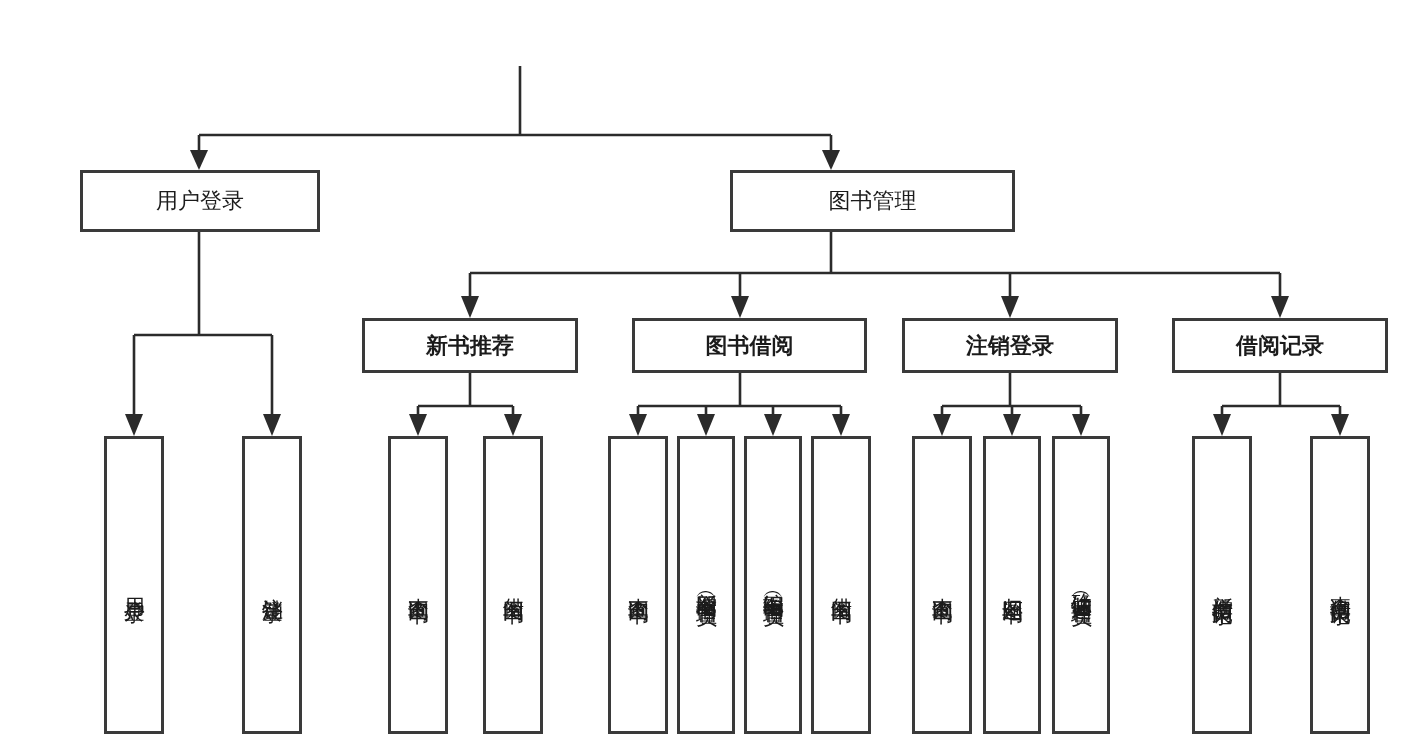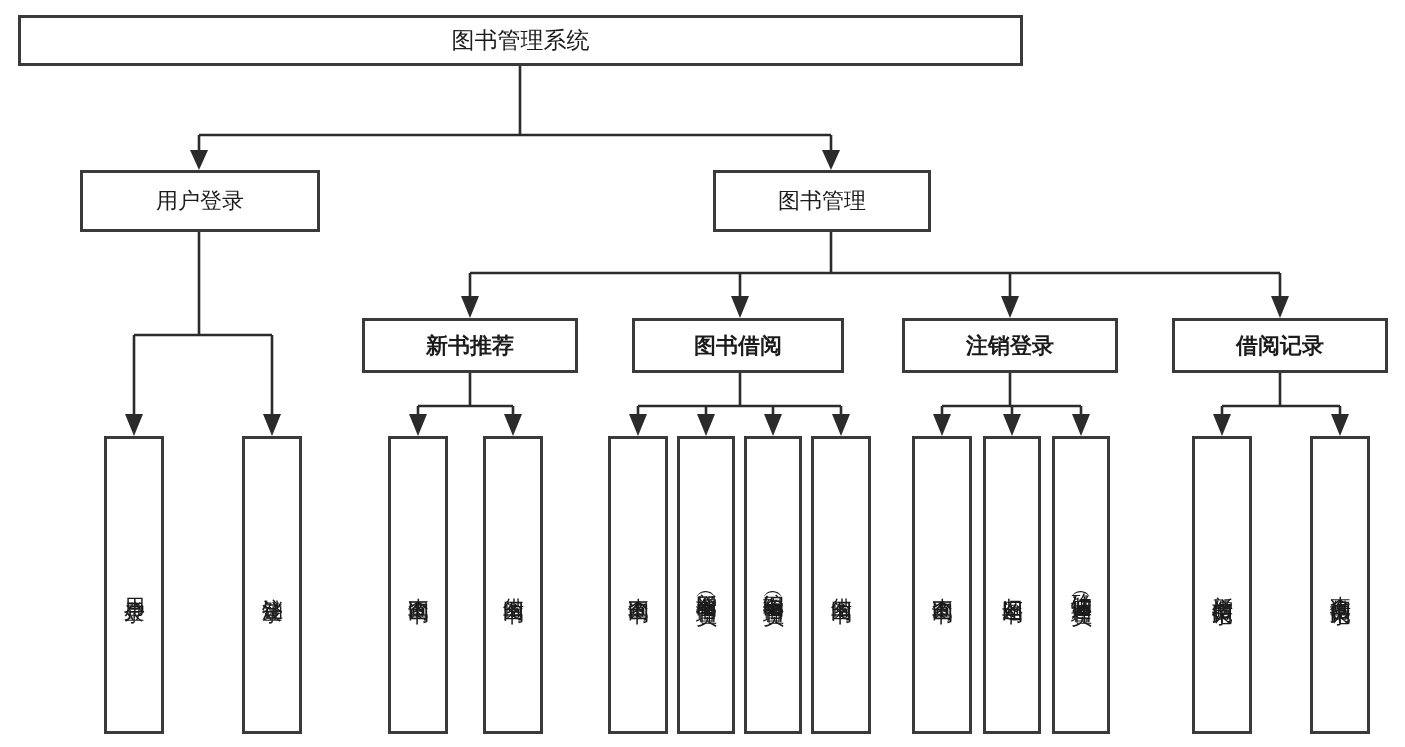--- a/index.html
+++ b/index.html
@@ -151,35 +151,32 @@
     <polygon class="arrowhead" points="1072,414 1090,414 1081,436"></polygon>
 
     <line class="thin" x1="1280" y1="373" x2="1280" y2="406"></line>
     <line class="thin" x1="1222" y1="406" x2="1340" y2="406"></line>
     <line class="thin" x1="1222" y1="406" x2="1222" y2="418"></line>
     <polygon class="arrowhead" points="1213,414 1231,414 1222,436"></polygon>
     <line class="thin" x1="1340" y1="406" x2="1340" y2="418"></line>
     <polygon class="arrowhead" points="1331,414 1349,414 1340,436"></polygon>
   </svg>
 
-  <div class="node root" style="left:18px; top:15px; width:1005px; height:51px;">
-    <span>图书管理系统</span>
-  </div>
 
   <div class="node lvl2" style="left:80px; top:170px; width:240px; height:62px;">
     <span>用户登录</span>
   </div>
-  <div class="node lvl2" style="left:713px; top:170px; width:218px; height:62px;">
+  <div class="node lvl2" style="left:730px; top:170px; width:285px; height:62px;">
     <span>图书管理</span>
   </div>
 
   <div class="node lvl3" style="left:362px; top:318px; width:216px; height:55px;">
     <span>新书推荐</span>
   </div>
-  <div class="node lvl3" style="left:632px; top:318px; width:212px; height:55px;">
+  <div class="node lvl3" style="left:632px; top:318px; width:235px; height:55px;">
     <span>图书借阅</span>
   </div>
   <div class="node lvl3" style="left:902px; top:318px; width:216px; height:55px;">
     <span>注销登录</span>
   </div>
   <div class="node lvl3" style="left:1172px; top:318px; width:216px; height:55px;">
     <span>借阅记录</span>
   </div>
 
   <div class="node leaf" style="left:104px; top:436px; width:60px; height:298px;">

